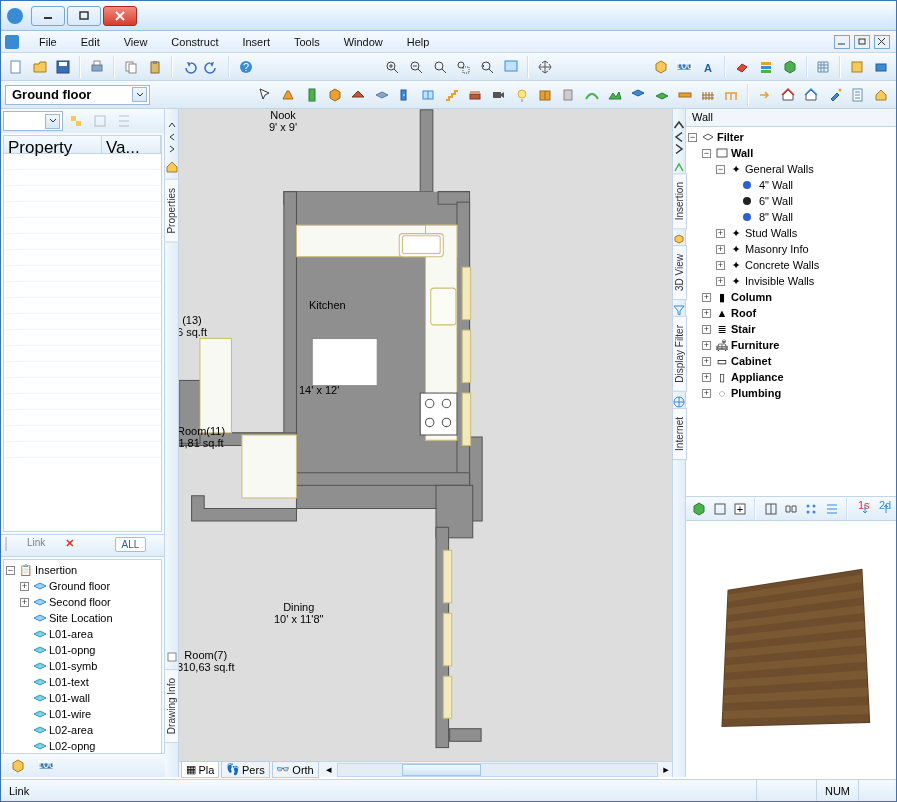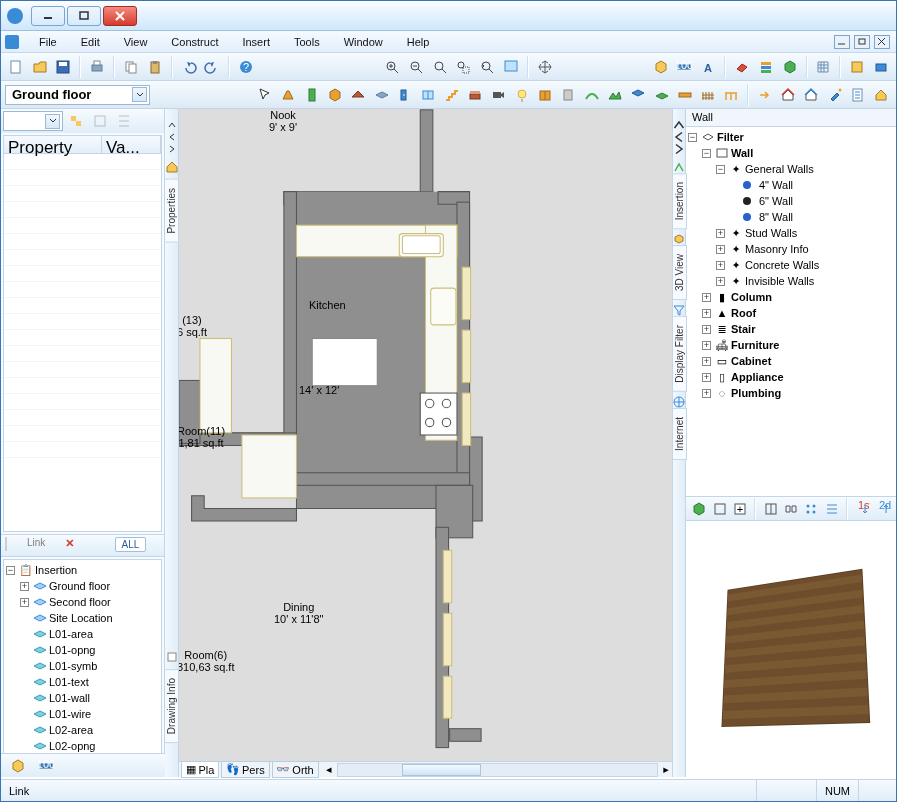--- a/index.html
+++ b/index.html
@@ -717,21 +717,21 @@
       </div>
       <div class="rm" style="top:205px;left:-2px;">
         <div>(13)</div>
         <div>6 sq.ft</div>
       </div>
       <div class="rm" style="top:316px;left:-2px;">
         <div>Room(11)</div>
         <div>1,81 sq.ft</div>
       </div>
       <div class="rm" style="top:540px;left:-2px;">
-        <div>Room(6)</div>
+        <div>Room(7)</div>
         <div>310,63 sq.ft</div>
       </div>
     </div>
     <div class="hscroll">
       <div class="tab">
           <span>▦</span>
           <span>Pla</span>
         </div>
       <div class="tab" style="background:#eef4fa">
           <span>👣</span>

